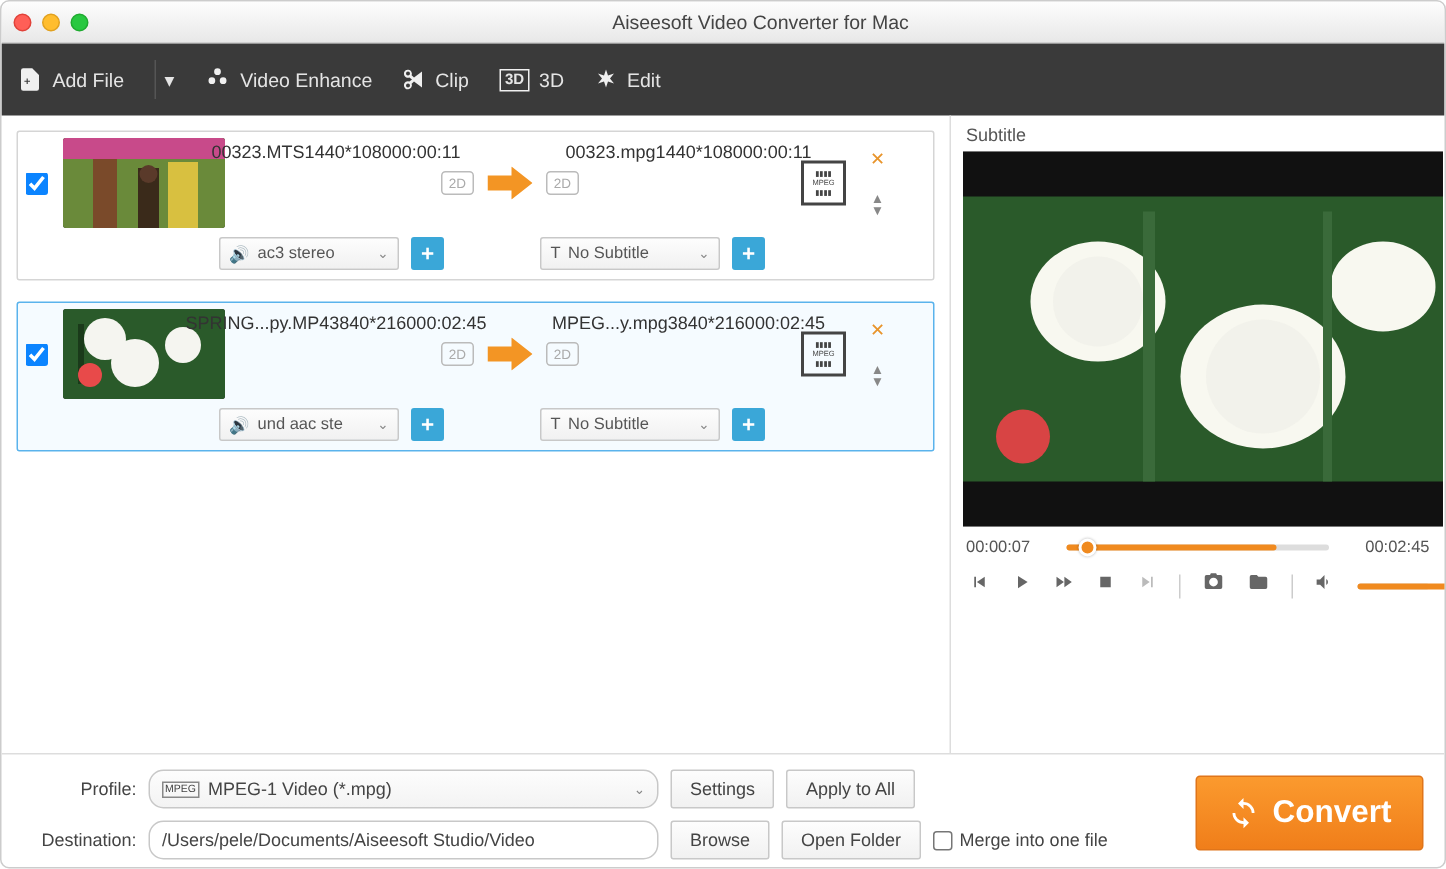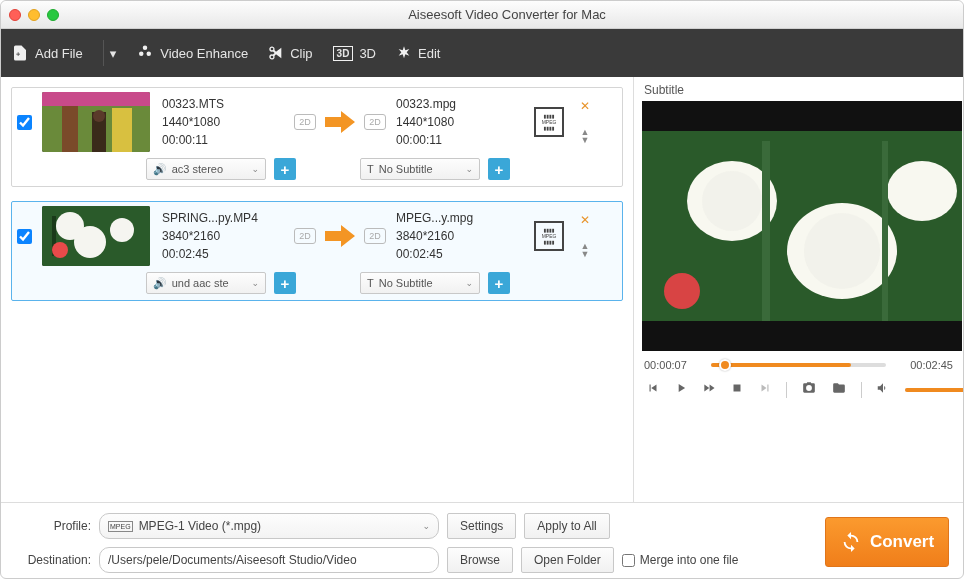--- a/index.html
+++ b/index.html
@@ -17,21 +17,21 @@
 .divider { width: 1px; height: 26px; background: #555; }
 .content { display: flex; height: calc(579px - 28px - 48px - 78px); }
 .list { flex: 1; padding: 10px; overflow-y: auto; }
 .item { border: 1px solid #d5d5d5; border-radius: 2px; margin-bottom: 14px; padding: 4px 6px 6px 2px; background: #fff; position: relative; }
 .item.sel { border-color: #5ab3ec; background: #f5fbff; }
 .item-row { display: flex; align-items: stretch; gap: 8px; }
 .chk { display: flex; align-items: center; justify-content: center; width: 20px; }
 .chk input { accent-color: #0b84ff; width: 15px; height: 15px; }
 .thumb { width: 108px; height: 60px; background: #222; border-radius: 2px; overflow: hidden; }
 .thumb svg { width: 100%; height: 100%; }
-.src, .dst { width: 128px; font-size: 12px; color: #333; line-height: 1.5; display: flex; flex-direction: column; justify-content: center; }
+.src, .dst { width: 128px; font-size: 12px; color: #333; line-height: 1.5; display: flex; flex-direction: row; justify-content: center; }
 .src { padding-left: 4px; }
 .dst { padding-left: 2px; }
 .badge { width: 22px; height: 16px; border: 1px solid #bbb; border-radius: 3px; font-size: 9px; color: #aaa; display: flex; align-items: center; justify-content: center; align-self: center; }
 .arrow { width: 32px; display: flex; align-items: center; justify-content: center; }
 .arrow svg { fill: #f39524; }
 .codec { width: 38px; display: flex; align-items: center; justify-content: center; }
 .codec-box { width: 30px; height: 30px; border: 2px solid #444; display: flex; flex-direction: column; align-items: center; justify-content: center; font-size: 5px; color: #444; }
 .side { width: 18px; display: flex; flex-direction: column; align-items: center; justify-content: space-around; color: #999; }
 .close-x { color: #e8942b; font-size: 12px; cursor: pointer; }
 .updn { font-size: 9px; color: #888; line-height: 0.9; cursor: pointer; }
@@ -55,21 +55,21 @@
 .vol-fill { position: absolute; left: 0; top: 0; height: 4px; background: #f08a1f; width: 60px; border-radius: 2px; }
 .footer { height: 78px; border-top: 1px solid #ddd; display: flex; padding: 10px 14px; gap: 14px; }
 .fcol { flex: 1; display: flex; flex-direction: column; gap: 8px; }
 .frow { display: flex; align-items: center; gap: 8px; font-size: 12px; color: #444; }
 .frow-label { width: 76px; text-align: right; }
 .finput { height: 26px; border: 1px solid #c8c8c8; border-radius: 10px; background: linear-gradient(#fdfdfd,#f3f3f3); padding: 0 8px; font-size: 12px; color: #444; display: flex; align-items: center; cursor: pointer; }
 .finput.profile { width: 340px; gap: 6px; }
 .finput.dest { width: 340px; background: #fff; }
 .fbtn { height: 26px; padding: 0 12px; border: 1px solid #c8c8c8; border-radius: 2px; background: linear-gradient(#fdfdfd,#f1f1f1); font-size: 12px; color: #444; display: flex; align-items: center; cursor: pointer; }
 .merge { display: flex; align-items: center; gap: 5px; font-size: 12px; color: #444; }
-.convert { width: 124px; height: 50px; background: linear-gradient(#fb9a2e,#f07e1a); border: 1px solid #e0751a; border-radius: 3px; color: #fff; font-size: 17px; font-weight: 600; display: flex; align-items: center; justify-content: center; gap: 8px; cursor: pointer; align-self: center; }
+.convert { width: 152px; height: 50px; background: linear-gradient(#fb9a2e,#f07e1a); border: 1px solid #e0751a; border-radius: 3px; color: #fff; font-size: 21px; font-weight: 600; display: flex; align-items: center; justify-content: center; gap: 8px; cursor: pointer; align-self: center; }
 .convert svg { fill: #fff; }
 .caret-s { font-size: 9px; color: #888; margin-left: auto; }
 </style>
 </head>
 <body>
 
 <div class="titlebar">
   <div class="traffic">
     <div class="dot r"></div>
     <div class="dot y"></div>

